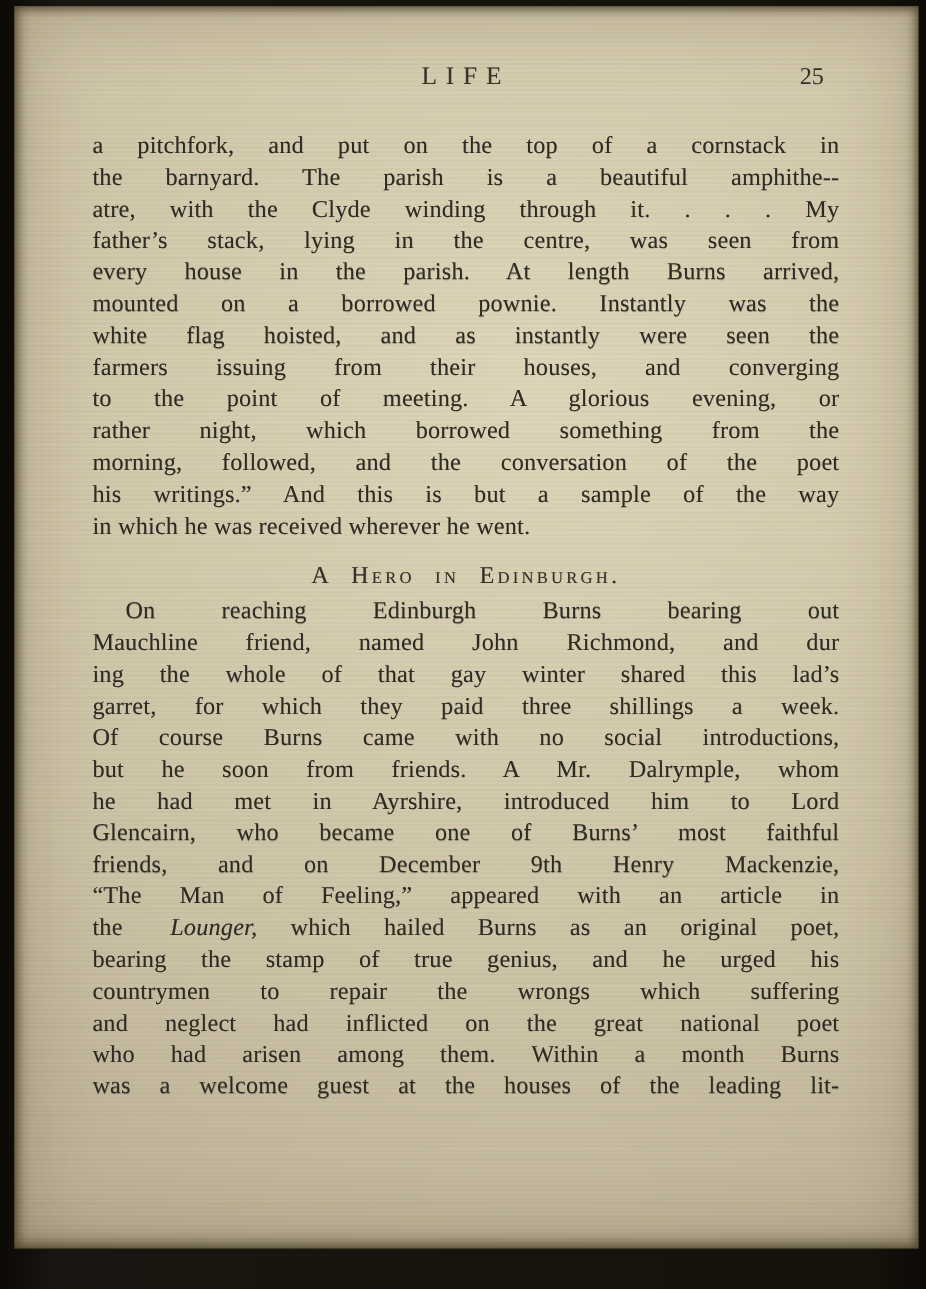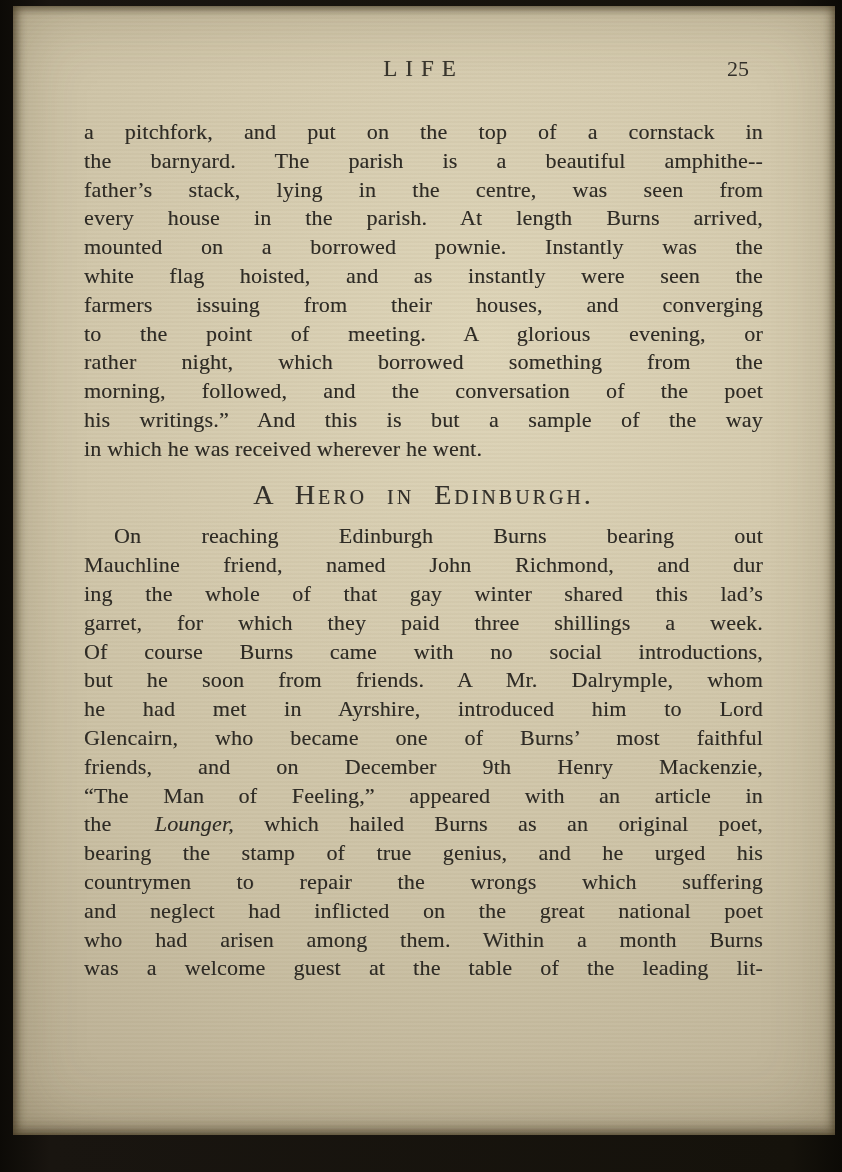--- a/index.html
+++ b/index.html
@@ -44,42 +44,43 @@
   .text-block {
     position: relative;
     margin-top: 28px; color: #2e2b25;
     font-size: 22px; line-height: 28.8px; letter-spacing: 0.2px;
     text-shadow: 0.3px 0.3px 0.6px rgba(46,43,37,0.35);
   }
   .line { text-align: justify; text-align-last: justify; }
   .line.last { text-align-last: left; }
   .line.indent { padding-left: 30px; }
   .section-heading {
-    margin: 17px 0 13px; text-align: center; font-weight: normal;
-    font-size: 28px; font-variant: small-caps;
+    margin: 17px 0 3px; text-align: center; font-weight: normal;
+    font-size: 22px; font-variant: small-caps;
     letter-spacing: 3px; word-spacing: 10px; color: #33302a;
   }
   .italic { font-style: italic; margin-left: 13px; }
 </style>
 </head>
 <body>
 
 <div class="scan">
   <div class="paper">
 
     <div class="header">
       <div class="running-title">LIFE</div>
       <div class="page-number">25</div>
     </div>
 
     <div class="text-block">
 
       <div class="para">
         <div class="line">a pitchfork, and put on the top of a cornstack in</div>
         <div class="line">the barnyard.  The parish is a beautiful amphithe--</div>
+        <div class="line">atre, with the Clyde winding through it. . . .  My</div>
         <div class="line">father’s stack, lying in the centre, was seen from</div>
         <div class="line">every house in the parish.  At length Burns arrived,</div>
         <div class="line">mounted on a borrowed pownie.  Instantly was the</div>
         <div class="line">white flag hoisted, and as instantly were seen the</div>
         <div class="line">farmers issuing from their houses, and converging</div>
         <div class="line">to the point of meeting.  A glorious evening, or</div>
         <div class="line">rather night, which borrowed something from the</div>
         <div class="line">morning, followed, and the conversation of the poet</div>
         <div class="line">his writings.”  And this is but a sample of the way</div>
         <div class="line last">in which he was received wherever he went.</div>
@@ -96,18 +97,18 @@
         <div class="line">but he soon from friends.  A Mr. Dalrymple, whom</div>
         <div class="line">he had met in Ayrshire, introduced him to Lord</div>
         <div class="line">Glencairn, who became one of Burns’ most faithful</div>
         <div class="line">friends, and on December 9th Henry Mackenzie,</div>
         <div class="line">“The Man of Feeling,” appeared with an article in</div>
         <div class="line"><span>the </span><span class="italic">Lounger,</span><span> which hailed Burns as an original poet,</span></div>
         <div class="line">bearing the stamp of true genius, and he urged his</div>
         <div class="line">countrymen to repair the wrongs which suffering</div>
         <div class="line">and neglect had inflicted on the great national poet</div>
         <div class="line">who had arisen among them.  Within a month Burns</div>
-        <div class="line">was a welcome guest at the table of the leading lit-</div>
+        <div class="line">was a welcome guest at the houses of the leading lit-</div>
       </div>
 
     </div>
   </div>
 </div>
 
 </body></html>

